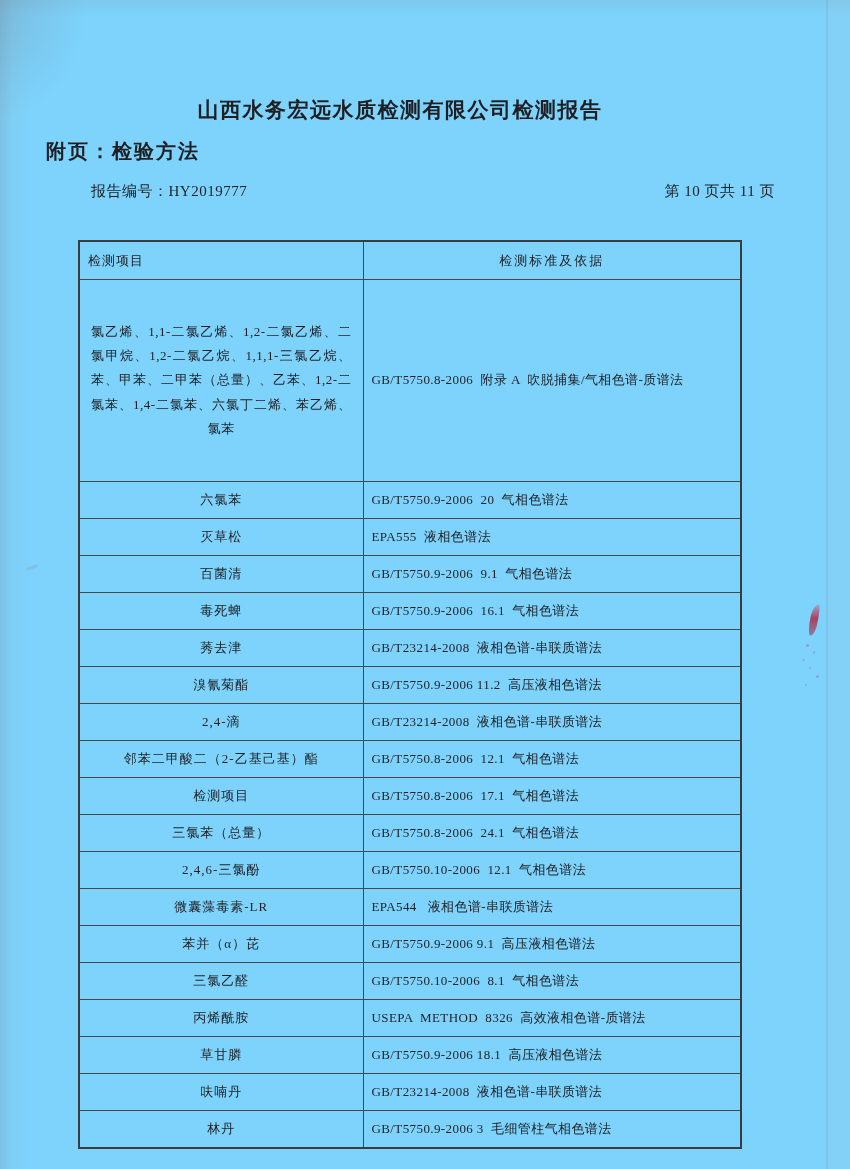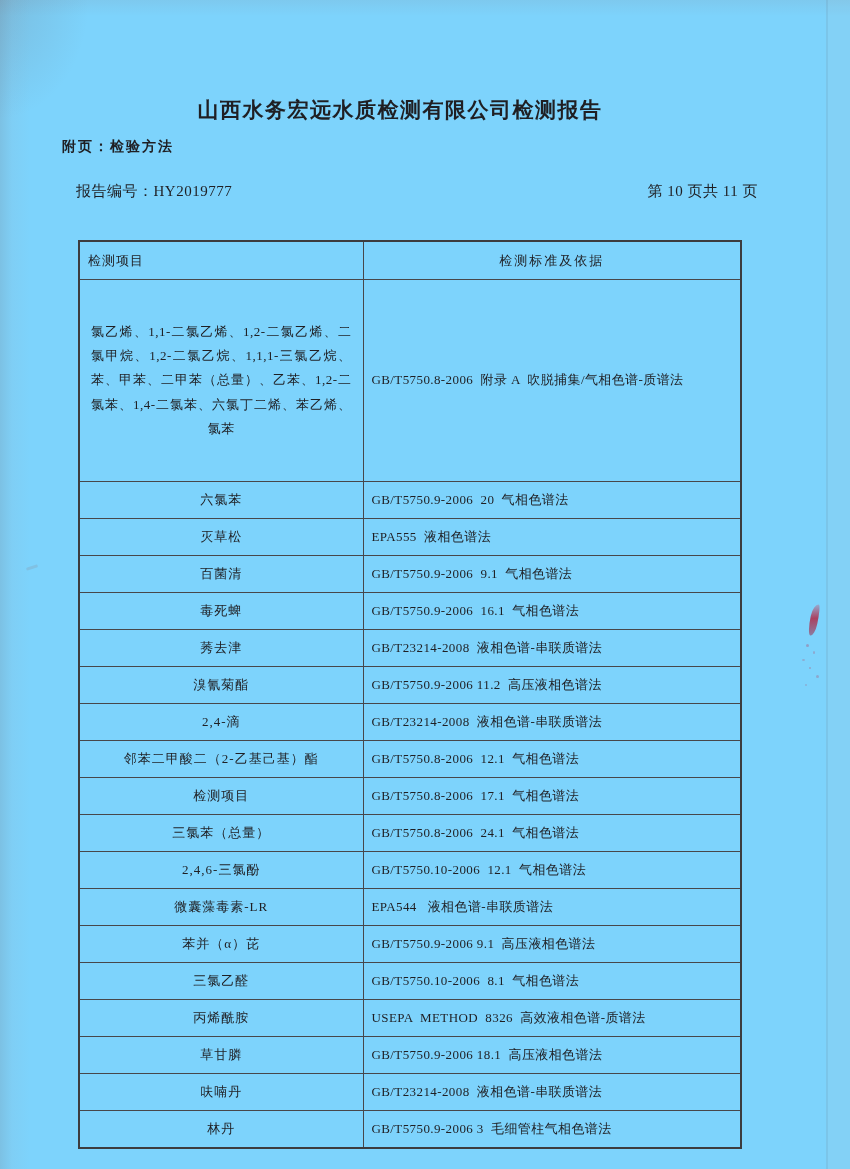--- a/index.html
+++ b/index.html
@@ -20,24 +20,24 @@
   .corner-tl{position:absolute;left:0;top:0;width:90px;height:120px;
     background:radial-gradient(ellipse at 0% 0%, rgba(110,110,120,.22), rgba(0,0,0,0) 70%);}
   .edge-line{position:absolute;left:826px;top:0;width:2px;height:100%;background:rgba(120,125,135,.16);}
   .edge-right{position:absolute;left:828px;top:0;right:0;height:100%;background:rgba(190,192,198,.10);}
   .smudge{position:absolute;left:26px;top:566px;width:12px;height:3px;background:rgba(140,140,150,.25);
     transform:rotate(-18deg);border-radius:2px;}
 
   
   .title{position:absolute;left:0;top:96px;width:800px;text-align:center;
     font-family:"Liberation Sans", sans-serif;font-weight:bold;font-size:21px;letter-spacing:1.5px;}
-  .subtitle{position:absolute;left:62px;top:138px;
-    font-family:"Liberation Sans", sans-serif;font-weight:bold;font-size:14px;letter-spacing:2px;}
-  .meta-report{position:absolute;left:76px;top:182px;font-size:15px;letter-spacing:.5px;}
-  .meta-page{position:absolute;right:92px;top:182px;font-size:15px;letter-spacing:.5px;}
+  .subtitle{position:absolute;left:46px;top:138px;
+    font-family:"Liberation Sans", sans-serif;font-weight:bold;font-size:20px;letter-spacing:2px;}
+  .meta-report{position:absolute;left:91px;top:182px;font-size:15px;letter-spacing:.5px;}
+  .meta-page{position:absolute;right:75px;top:182px;font-size:15px;letter-spacing:.5px;}
 
   
   table.methods{
     position:absolute;left:78px;top:240px;
     width:662px;border-collapse:collapse;table-layout:fixed;
     font-size:13px;
   }
   table.methods col.c1{width:284px;}
   table.methods col.c2{width:378px;}
   table.methods th, table.methods td{

